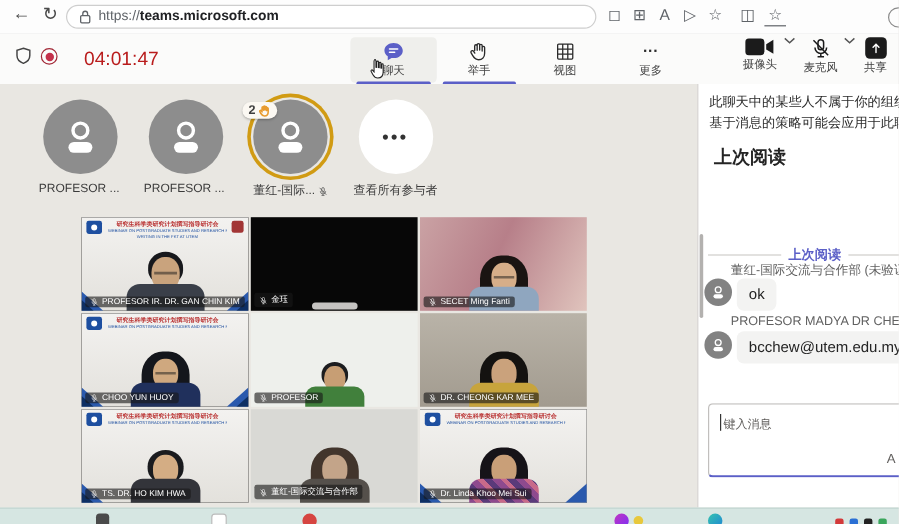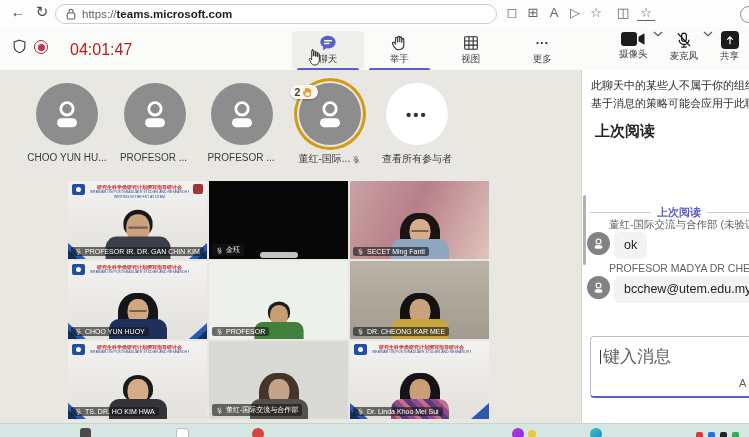--- a/index.html
+++ b/index.html
@@ -87,21 +87,21 @@
   #chat-title{position:absolute;left:13px;top:52px;font-size:15px;font-weight:bold;color:#242424}
   .bubble{background:#f3f3f2;border-radius:6px;padding:4px 10px;font-size:12.5px;line-height:19px;color:#242424;display:inline-block;white-space:nowrap}
   #clip-msg{position:absolute;left:28px;top:78px;height:48px;overflow:hidden}
   #clip-msg .bubble{margin-top:-10px}
   #last-read{position:absolute;left:8px;top:135px;width:178px;display:flex;align-items:center;gap:6px;font-size:11px;color:#5b5fc7;font-weight:bold;white-space:nowrap}
   #last-read::before,#last-read::after{content:"";flex:1;border-top:1px solid #d0cecb}
   .sender{position:absolute;left:27px;width:150px;font-size:10.5px;color:#616161;white-space:nowrap;overflow:hidden}
   .mrow{position:absolute;left:5px;display:flex;align-items:flex-start;gap:4px}
   .cav{width:23px;height:23px;border-radius:50%;background:#828282;flex:none;display:flex;align-items:center;justify-content:center}
   #chat-input{position:absolute;left:8px;top:266px;width:172px;height:62px;background:#fff;border:1px solid #c1bfbd;border-bottom:2px solid #5b5fc7;border-radius:4px;box-sizing:border-box;cursor:text}
-  #chat-input .ph{position:absolute;left:9px;top:8px;font-size:17px;color:#605e5c}
+  #chat-input .ph{position:absolute;left:9px;top:8px;font-size:10px;color:#605e5c}
   .caret{display:inline-block;width:1px;height:14px;background:#333;margin-right:2px;vertical-align:-2px}
   #fmt{position:absolute;left:148px;top:40px;font-size:11px;color:#605e5c}
   
   #taskbar{position:absolute;left:0;top:423px;width:749px;height:14px;background:#d6e6e2;border-top:1px solid #c3d6d2}
   .tk{position:absolute;top:4px;width:12px;height:12px;border-radius:50%;cursor:pointer}
   .tksq{position:absolute;top:4px;width:11px;height:11px;border-radius:3px;cursor:pointer}
   .mini{position:absolute;top:8px;width:7px;height:7px;border-radius:2px;cursor:pointer}
   
   #cursor{position:absolute;left:306px;top:47px;z-index:99;pointer-events:none}
 </style>
@@ -261,28 +261,20 @@
   </div>
 </div>
 
 <svg id="cursor" width="16" height="20">
     <use href="#i-cursor-hand"></use>
   </svg>
 
 <div id="stage">
 
   <div id="strip">
-    <div class="pitem">
-      <div class="pcirc">
-          <svg class="ic" width="38" height="38">
-            <use href="#i-person-f"></use>
-          </svg>
-        </div>
-      <div class="pname">CHOO YUN HU...</div>
-    </div>
     <div class="pitem">
       <div class="pcirc">
           <svg class="ic" width="38" height="38">
             <use href="#i-person-f"></use>
           </svg>
         </div>
       <div class="pname">
           <span>PROFESOR ...</span>
           <svg class="ic" width="9" height="9" style="color:#4a4a4a">
             <use href="#i-mic-off"></use>

